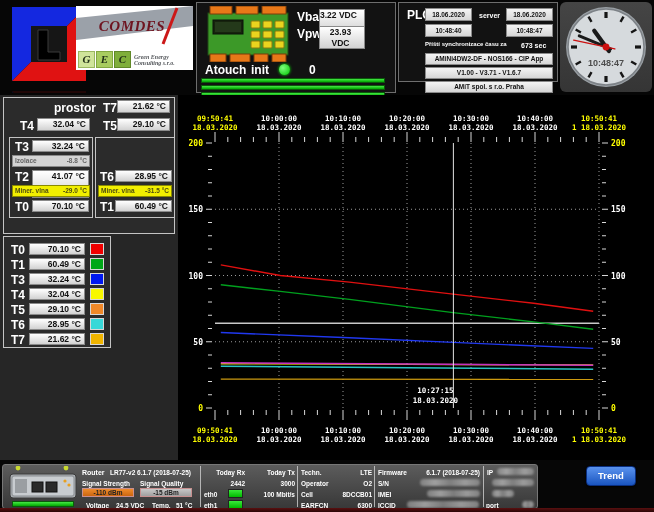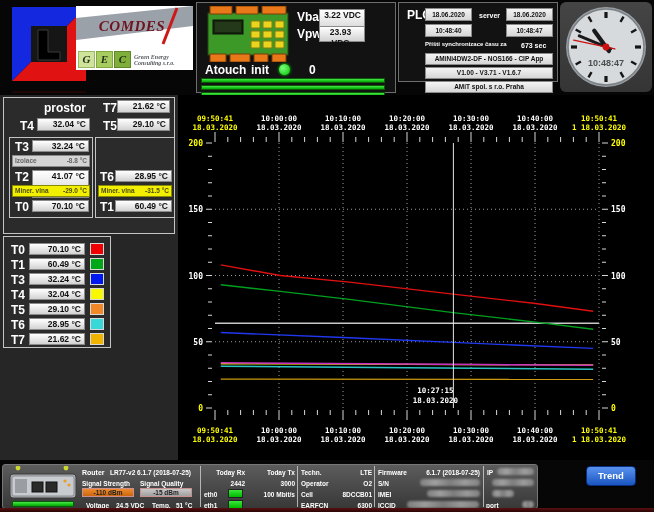--- a/index.html
+++ b/index.html
@@ -92,23 +92,23 @@
           <rect x="44" y="35" width="9" height="7" rx="1"></rect>
             <rect x="56" y="35" width="9" height="7" rx="1"></rect>
             <rect x="68" y="35" width="9" height="7" rx="1"></rect>
         </g>
         <rect x="3" y="48" width="16" height="8" fill="#e87818" stroke="#7a3c08"></rect>
         <rect x="23" y="48" width="20" height="8" fill="#e87818" stroke="#7a3c08"></rect>
         <rect x="47" y="48" width="14" height="8" fill="#e87818" stroke="#7a3c08"></rect>
         <rect x="65" y="48" width="14" height="8" fill="#e87818" stroke="#7a3c08"></rect>
       </svg>
       <span class="abs lbl" style="left:100px;top:8px;">Vbatt</span>
-      <div class="abs vbox" style="left:122px;top:6px;width:46px;height:24px;text-align:right;">3.22 VDC</div>
+      <div class="abs vbox" style="left:122px;top:6px;width:46px;height:24px;text-align:left;">3.22 VDC</div>
       <span class="abs lbl" style="left:100px;top:25px;">Vpwr</span>
-      <div class="abs vbox" style="left:122px;top:23px;width:46px;height:16px;text-align:center;">23.93 VDC</div>
+      <div class="abs vbox" style="left:122px;top:23px;width:46px;height:23px;text-align:center;">23.93 VDC</div>
       <span class="abs lbl" style="left:8px;top:61px;">Atouch</span>
       <span class="abs lbl" style="left:54px;top:61px;">init</span>
       <div class="abs" style="left:82px;top:61px;width:11px;height:11px;border-radius:50%;background:radial-gradient(circle at 35% 35%,#7dff7d,#00c400);box-shadow:0 0 3px #0f0;"></div>
       <span class="abs lbl" style="left:112px;top:61px;">0</span>
       <div class="abs bar" style="left:4px;top:75px;width:184px;height:5px;"></div>
       <div class="abs bar" style="left:4px;top:82px;width:184px;height:5px;"></div>
       <div class="abs bar" style="left:4px;top:89px;width:184px;height:5px;"></div>
     </div>
 
     <div class="abs panel" style="left:398px;top:2px;width:160px;height:80px;">
@@ -146,21 +146,21 @@
           <line x1="47.61269044728123" y1="44.929530211621596" x2="16.246395405768855" y2="31.808724772594758" stroke="#1a1a1a" stroke-width="3" stroke-linecap="round"></line>
           <line x1="51.80332840660425" y1="44.87120521735983" x2="10.721129175784405" y2="36.13891420301397" stroke="#cc1111" stroke-width="1.5" stroke-linecap="round"></line>
           <circle cx="43" cy="43" r="3.4" fill="#cc1111"></circle>
         </svg>
     </div>
   </div>
 
   <div class="abs" style="left:0;top:95px;width:178px;height:365px;background:#262626;">
 
     <div class="abs group" style="left:3px;top:2px;width:172px;height:137px;background:#2b2b2b;">
-      <span class="abs lbl" style="left:30px;top:4px;width:62px;text-align:center;">prostor</span>
+      <span class="abs lbl" style="left:30px;top:4px;width:62px;text-align:right;">prostor</span>
       <span class="abs lbl" style="left:99px;top:4px;">T7</span>
       <div class="abs vbox" style="left:113px;top:2px;width:53px;height:13px;">21.62 °C</div>
 
       <span class="abs lbl" style="left:16px;top:22px;">T4</span>
       <div class="abs vbox" style="left:33px;top:20px;width:53px;height:13px;">32.04 °C</div>
       <span class="abs lbl" style="left:99px;top:22px;">T5</span>
       <div class="abs vbox" style="left:113px;top:20px;width:53px;height:13px;">29.10 °C</div>
 
       <div class="abs group" style="left:5px;top:39px;width:84px;height:81px;">
         <span class="abs lbl" style="left:5px;top:3px;">T3</span>

